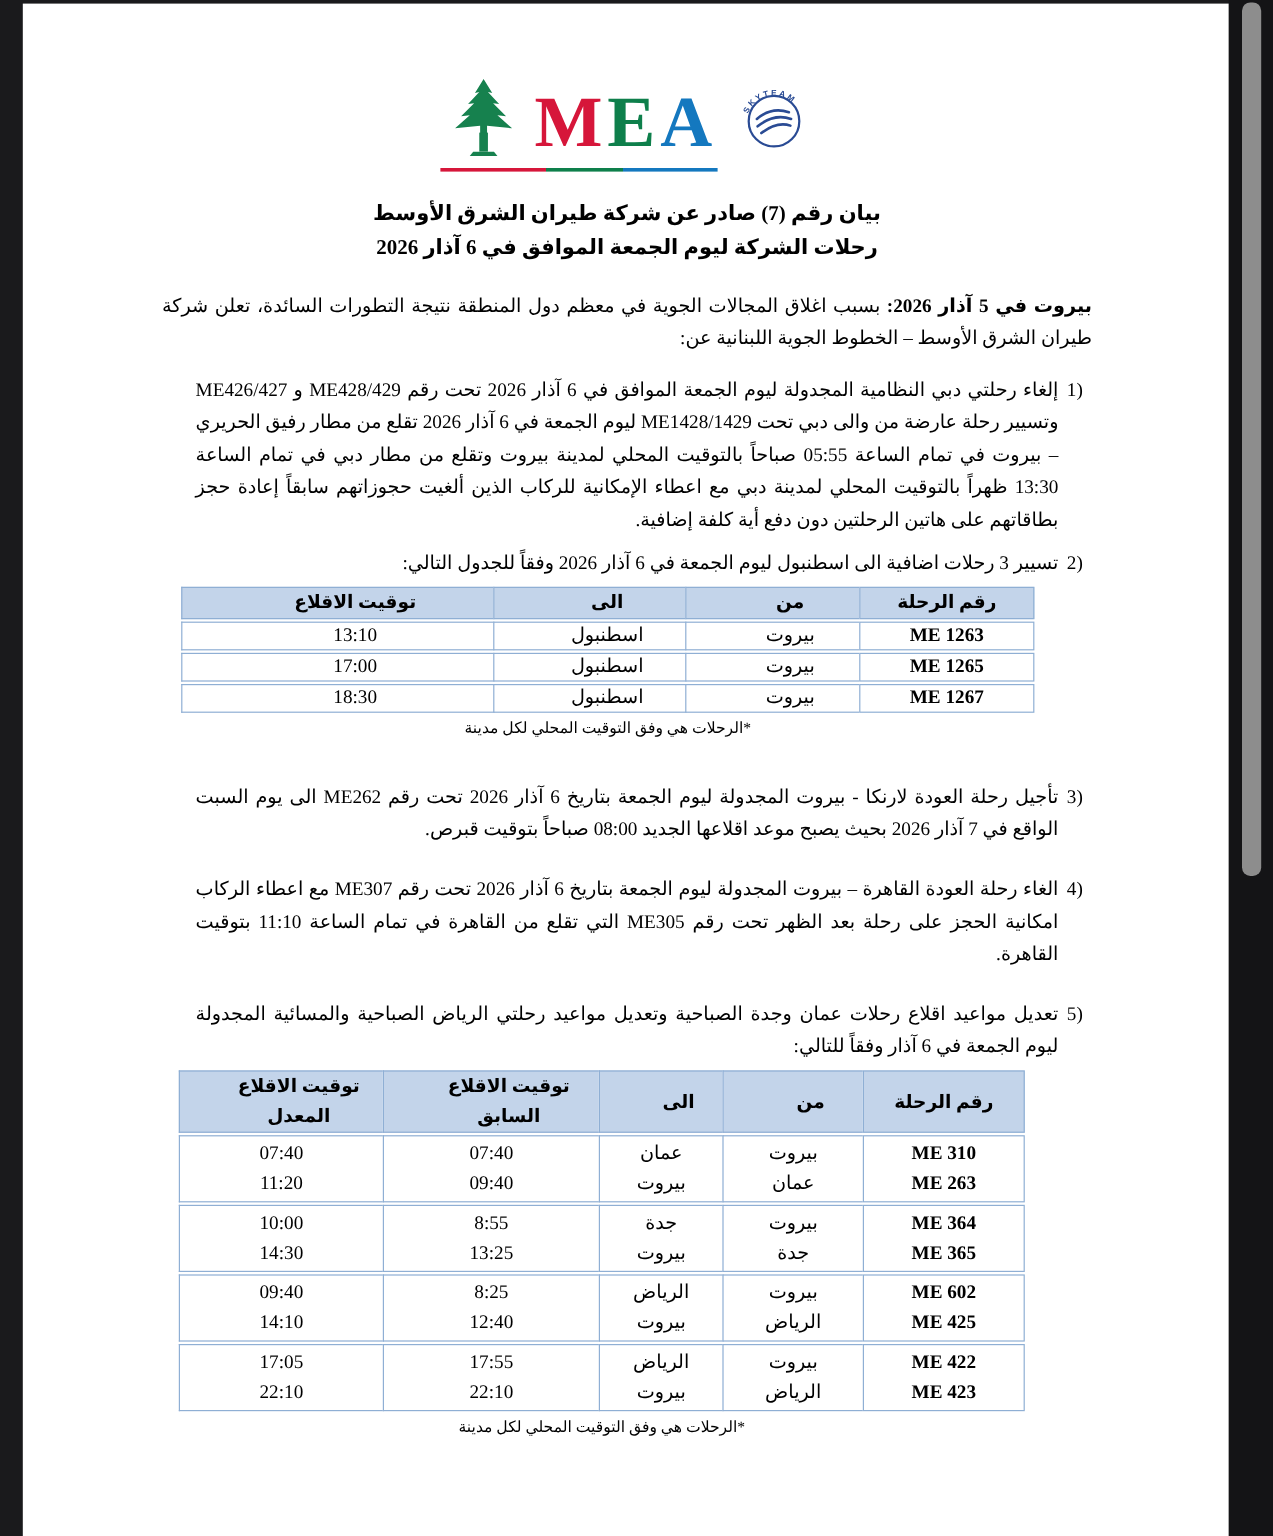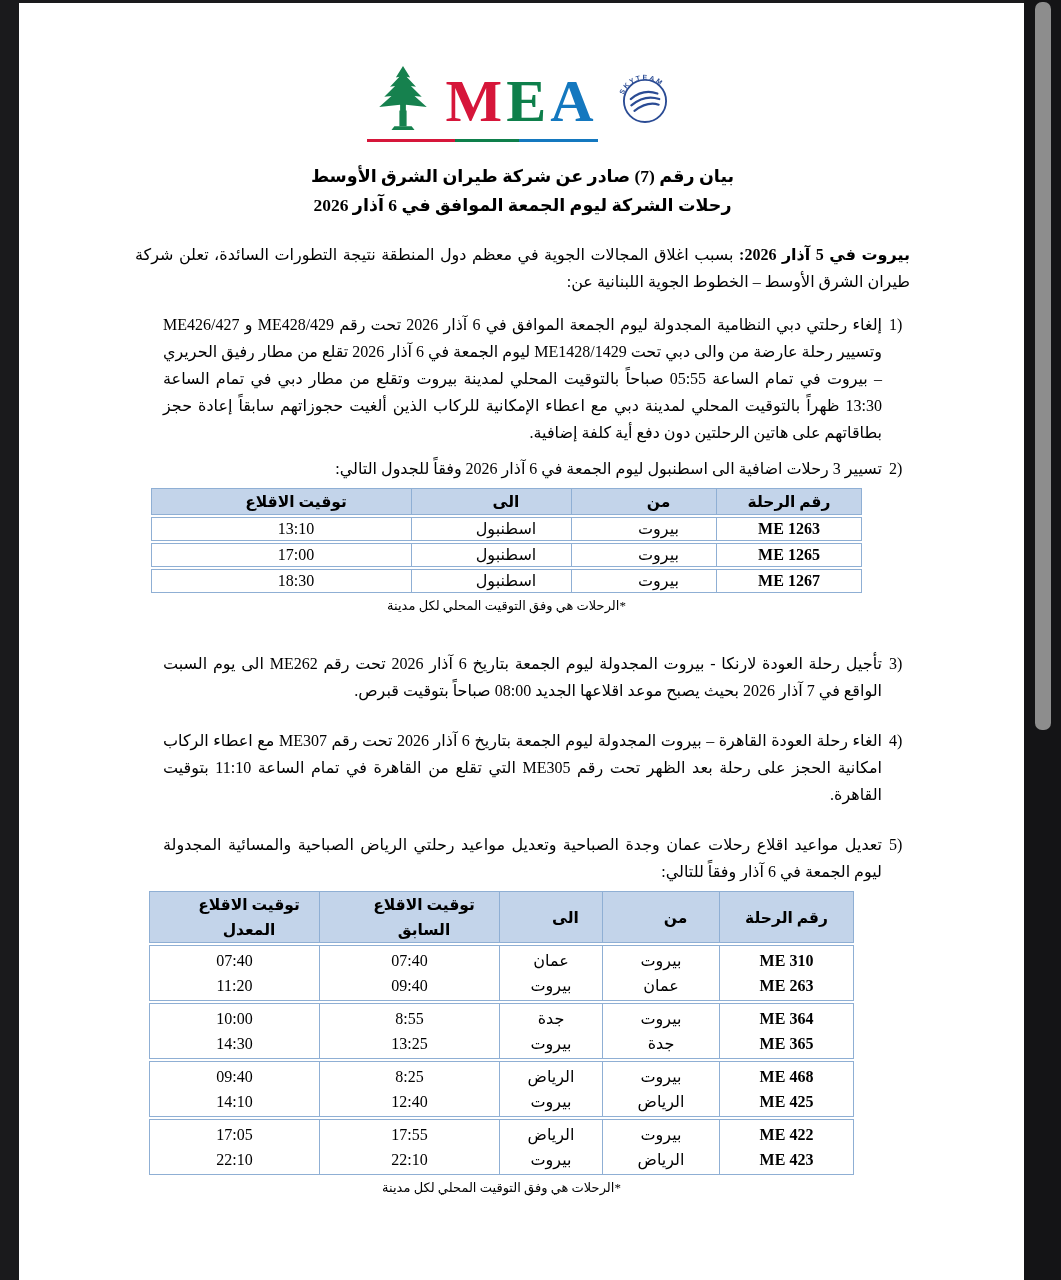--- a/index.html
+++ b/index.html
@@ -234,21 +234,21 @@
               <div class="line">8:55</div>
               <div class="line">13:25</div>
             </td>
             <td>
               <div class="line">10:00</div>
               <div class="line">14:30</div>
             </td>
           </tr>
           <tr>
             <td>
-              <div class="line flight-no">ME 468</div>
+              <div class="line flight-no">ME 602</div>
               <div class="line flight-no">ME 425</div>
             </td>
             <td>
               <div class="line">بيروت</div>
               <div class="line">الرياض</div>
             </td>
             <td>
               <div class="line">الرياض</div>
               <div class="line">بيروت</div>
             </td>

